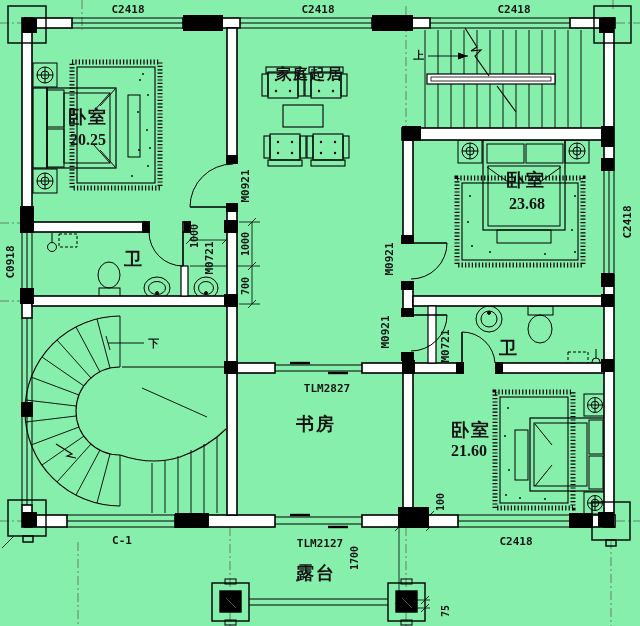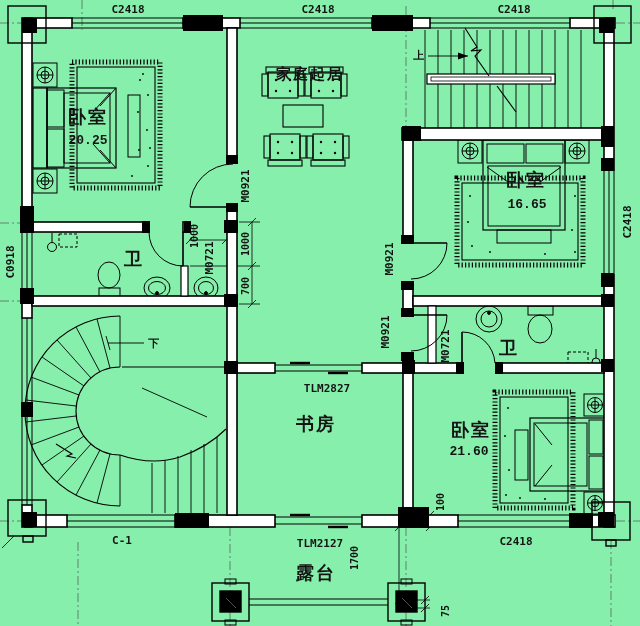--- a/index.html
+++ b/index.html
@@ -4,21 +4,21 @@
 <style>
   html,body{margin:0;padding:0;background:#fff;}
   .canvas{position:relative;width:640px;height:626px;background:#86efac;overflow:hidden;
           font-family:"Liberation Sans","DejaVu Sans",sans-serif;color:#111;}
   svg{position:absolute;left:0;top:0;}
   .lbl{position:absolute;transform:translate(-50%,-50%);white-space:nowrap;line-height:1;
        color:#141414;letter-spacing:0.5px;}
   .rot{transform:translate(-50%,-50%) rotate(-90deg);}
   .room{font-size:18px;font-weight:700;letter-spacing:2px;}
   .big{font-size:15px;margin-top:28px;}
-  .area{font-size:13px;font-weight:700;font-family:Liberation Mono, monospace;letter-spacing:0;}
+  .area{font-size:16px;font-weight:700;font-family:Liberation Serif, serif;letter-spacing:0;}
   .code{font-size:11px;font-weight:700;font-family:"DejaVu Sans Mono",monospace;letter-spacing:0;}
   .dim{font-size:10px;font-weight:700;font-family:"DejaVu Sans Mono",monospace;letter-spacing:0;}
   .small{font-size:11px;font-weight:700;}
 </style>
 </head>
 <body>
 
 <div class="canvas">
 
 <svg width="640" height="626" viewBox="0 0 640 626">
@@ -487,21 +487,21 @@
   <span class="lbl code rot" style="left:385px;top:332px">M0921</span>
   <span class="lbl code rot" style="left:209px;top:258px">M0721</span>
   <span class="lbl code rot" style="left:445px;top:346px">M0721</span>
   <span class="lbl code" style="left:327px;top:388px">TLM2827</span>
   <span class="lbl code" style="left:320px;top:543px">TLM2127</span>
 
   <span class="lbl room big" style="left:310px;top:45px">家庭起居</span>
   <span class="lbl room" style="left:88px;top:117px">卧室</span>
   <span class="lbl area" style="left:88px;top:140px">20.25</span>
   <span class="lbl room" style="left:526px;top:180px">卧室</span>
-  <span class="lbl area" style="left:527px;top:204px">16.65</span>
+  <span class="lbl area" style="left:527px;top:204px">23.68</span>
   <span class="lbl room" style="left:471px;top:430px">卧室</span>
   <span class="lbl area" style="left:469px;top:451px">21.60</span>
   <span class="lbl room" style="left:316px;top:424px">书房</span>
   <span class="lbl room" style="left:133px;top:259px;letter-spacing:0">卫</span>
   <span class="lbl room" style="left:508px;top:348px;letter-spacing:0">卫</span>
   <span class="lbl room" style="left:316px;top:573px">露台</span>
 
   <span class="lbl small" style="left:419px;top:55px">上</span>
   <span class="lbl small" style="left:154px;top:343px">下</span>
 

